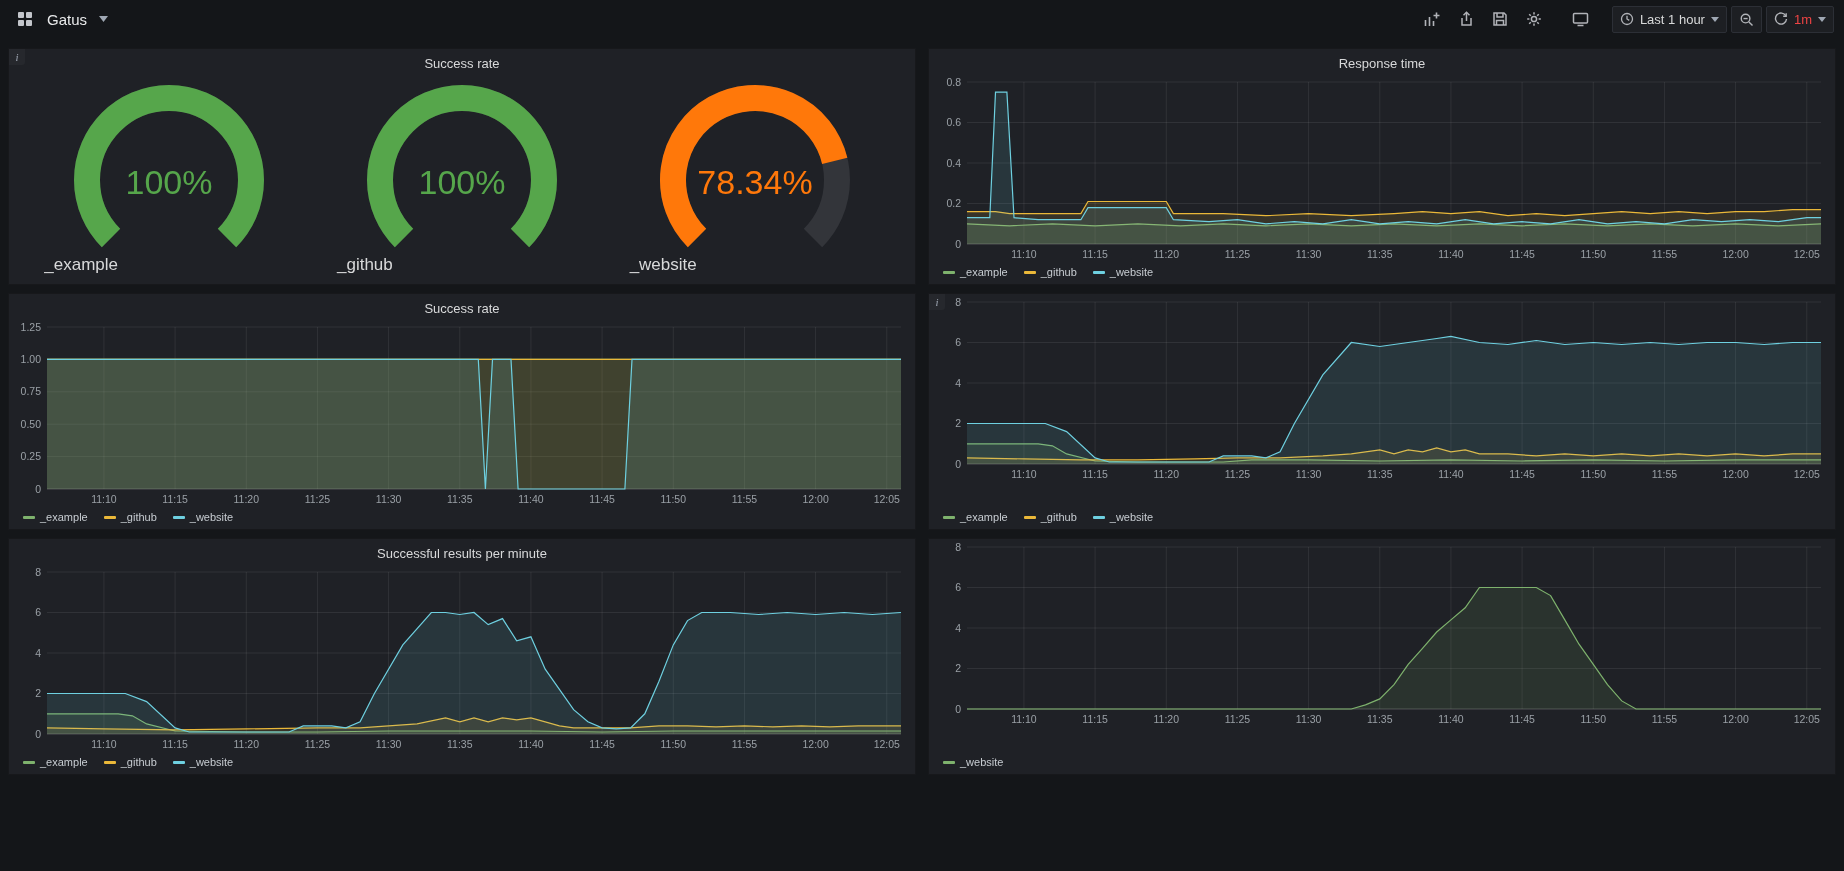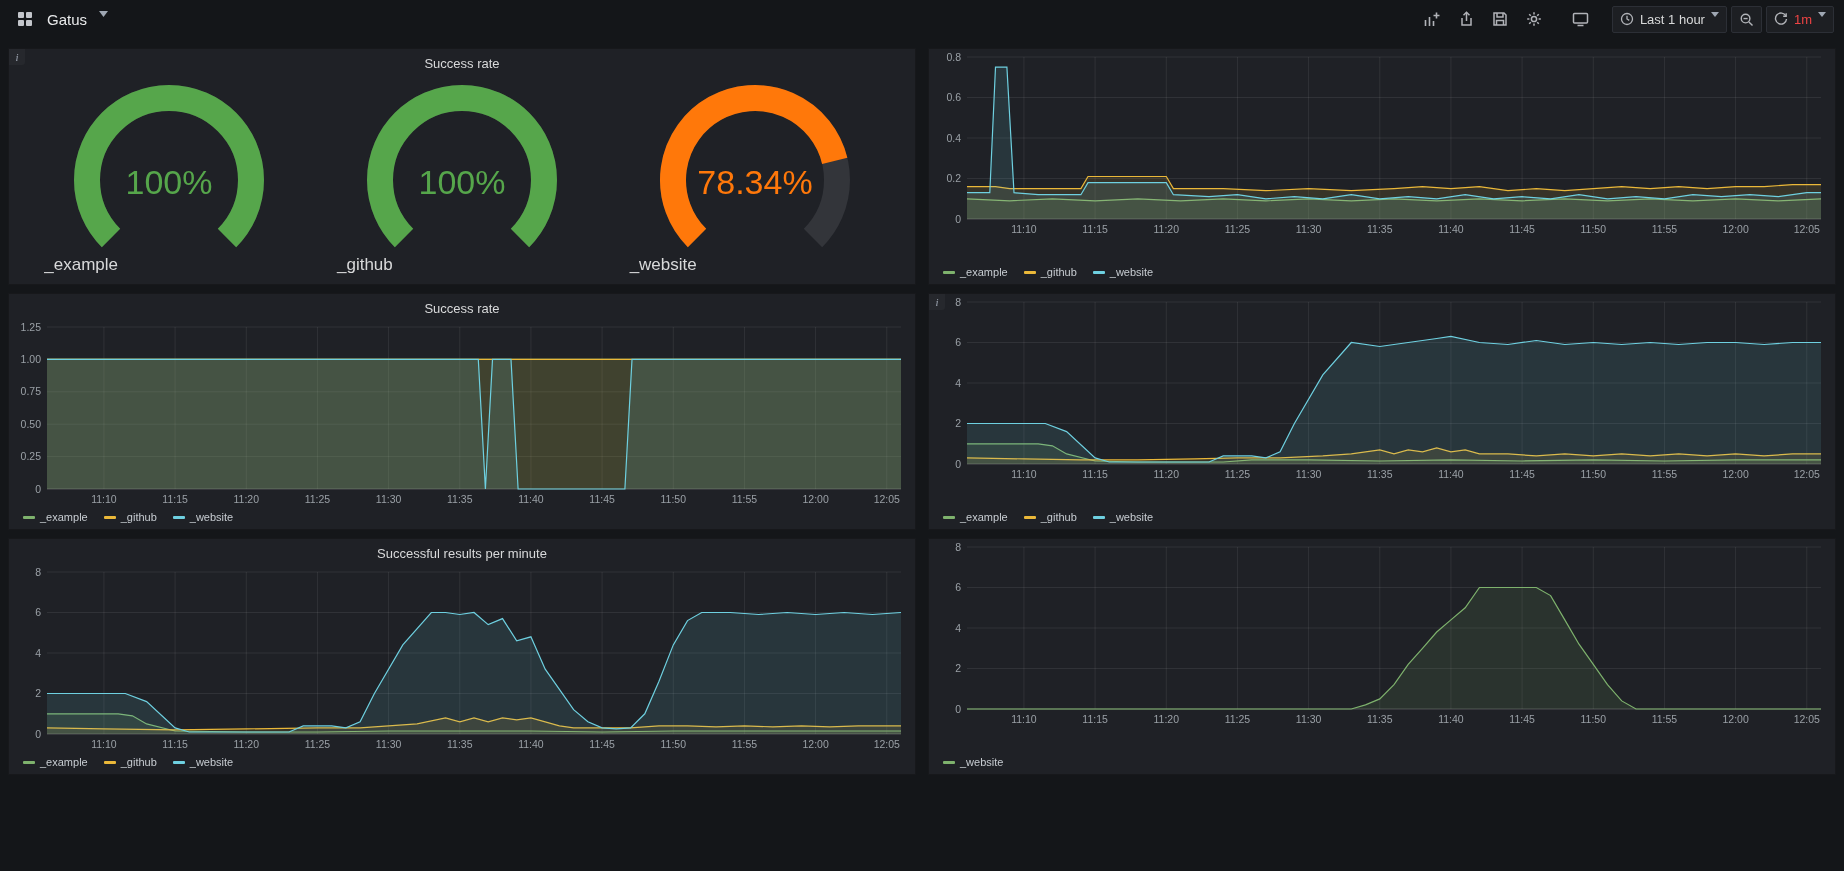--- a/index.html
+++ b/index.html
@@ -7,21 +7,21 @@
     font-family:"Liberation Sans", sans-serif; color:#d8d9da; }
   svg text { font-family:"Liberation Sans", sans-serif; }
 
   
   .navbar { height:38px; display:flex; align-items:center; justify-content:space-between;
     padding:0 10px; background:#141619; }
   .nav-left { display:flex; align-items:center; }
   .nav-title { font-size:15px; color:#e9eaeb; margin:0 6px 0 8px; }
   .nav-right { display:flex; align-items:center; gap:4px; }
   button { background:transparent; border:none; color:#9fa7b3; cursor:pointer; }
-  .icon-btn { display:flex; align-items:flex-start; gap:6px; padding:5px 7px; border-radius:2px;
+  .icon-btn { display:flex; align-items:center; gap:6px; padding:5px 7px; border-radius:2px;
     font-size:13px; color:#9fa7b3; }
   .btn-bordered { background:#1d1f23; border:1px solid #2c2f36; height:27px; color:#d8d9da; }
   .nav-sep { width:8px; }
   .refresh-val { color:#ef4444; font-size:13px; }
   .nav-icon { display:inline-flex; }
 
   
   .grid { display:grid; grid-template-columns:1fr 1fr; gap:8px 12px; padding:10px 8px 8px 8px; }
   .panel { position:relative; background:#1f2126; border:1px solid #17181b; height:237px;
     display:flex; flex-direction:column; }
@@ -180,20 +180,21 @@
             <path d="M67.02 153.98 A82 82 0 1 1 182.98 153.98" stroke="#33353a" stroke-width="26" fill="none"></path>
             <path d="M67.02 153.98 A82 82 0 1 1 204.74 76.88" stroke="#FF780A" stroke-width="26" fill="none"></path>
             <text x="125" y="110" text-anchor="middle" font-size="34" fill="#FF780A">78.34%</text>
           </svg>
           <div class="gauge-label">_website</div>
         </div>
       </div>
   </section>
 
   <section class="panel">
+    <h2 class="panel-title">Response time</h2>
     <div class="chart"><svg width="906" height="190">
           <line x1="94.93333333333334" x2="94.93333333333334" y1="8" y2="170" stroke="rgba(255,255,255,0.08)"></line>
           <text x="94.93333333333334" y="184" text-anchor="middle" fill="#9aa0a6" font-size="10.5">11:10</text>
           <line x1="166.1" x2="166.1" y1="8" y2="170" stroke="rgba(255,255,255,0.08)"></line>
           <text x="166.1" y="184" text-anchor="middle" fill="#9aa0a6" font-size="10.5">11:15</text>
           <line x1="237.26666666666668" x2="237.26666666666668" y1="8" y2="170" stroke="rgba(255,255,255,0.08)"></line>
           <text x="237.26666666666668" y="184" text-anchor="middle" fill="#9aa0a6" font-size="10.5">11:20</text>
           <line x1="308.43333333333334" x2="308.43333333333334" y1="8" y2="170" stroke="rgba(255,255,255,0.08)"></line>
           <text x="308.43333333333334" y="184" text-anchor="middle" fill="#9aa0a6" font-size="10.5">11:25</text>
           <line x1="379.6" x2="379.6" y1="8" y2="170" stroke="rgba(255,255,255,0.08)"></line>

